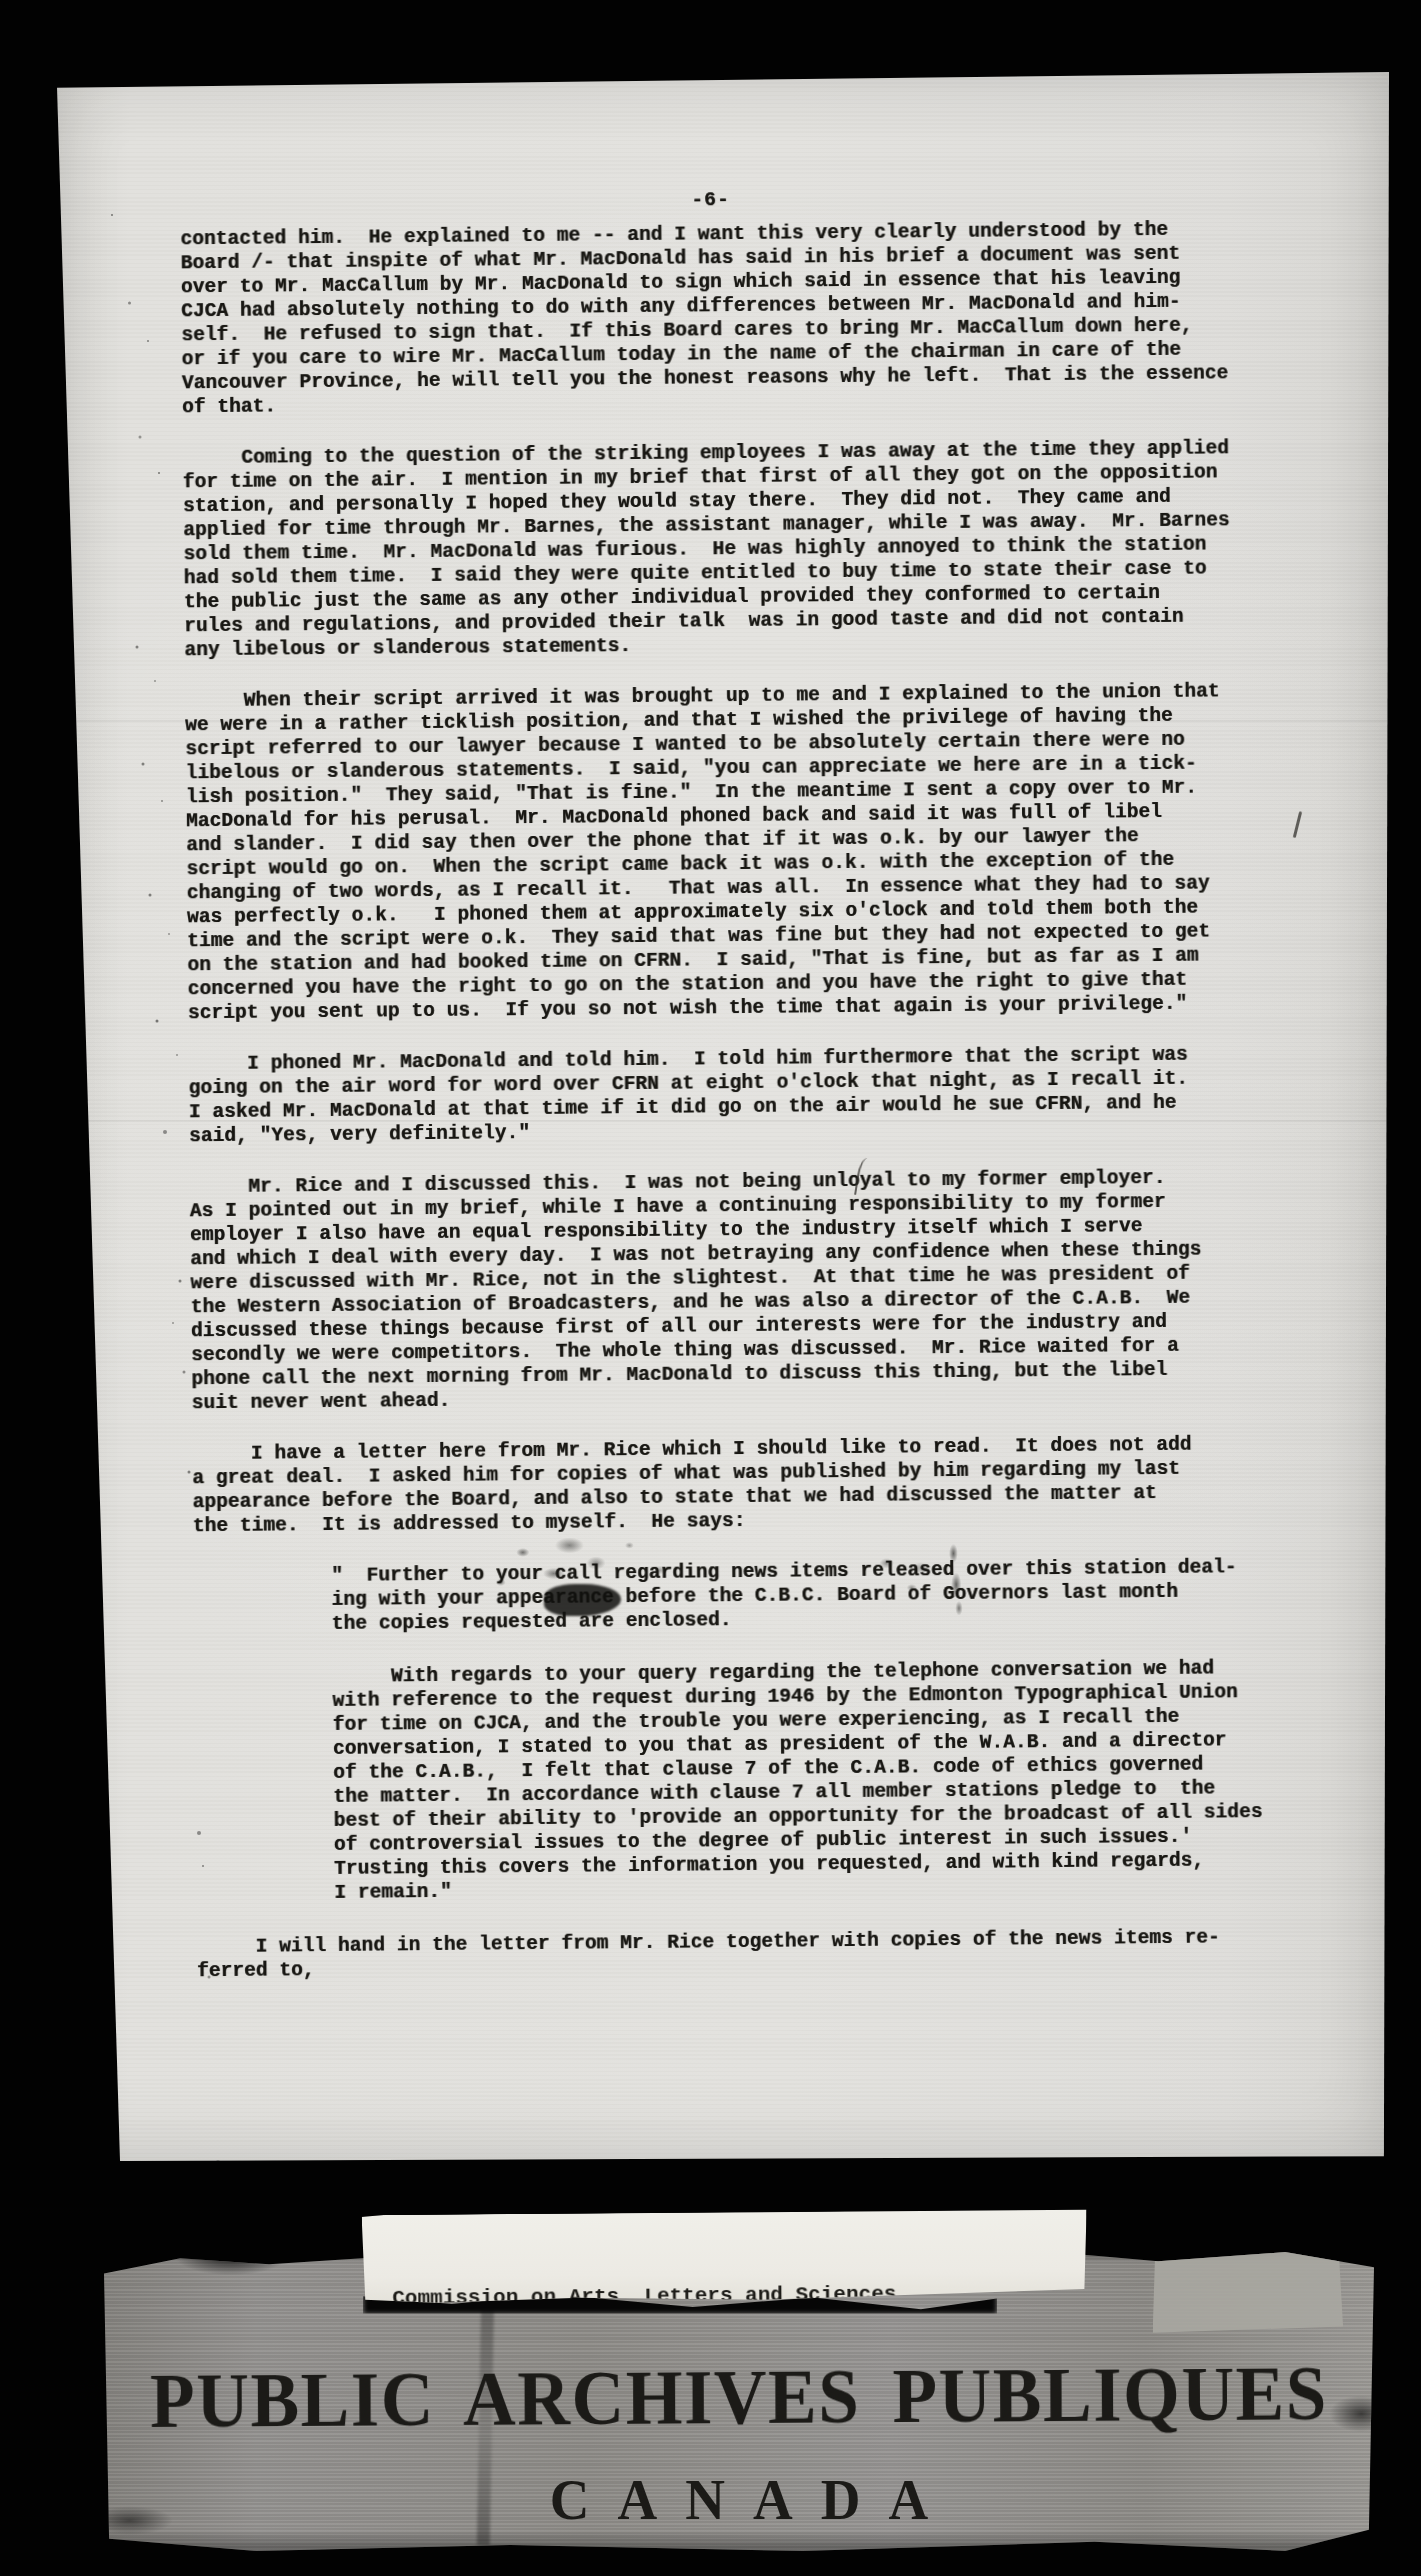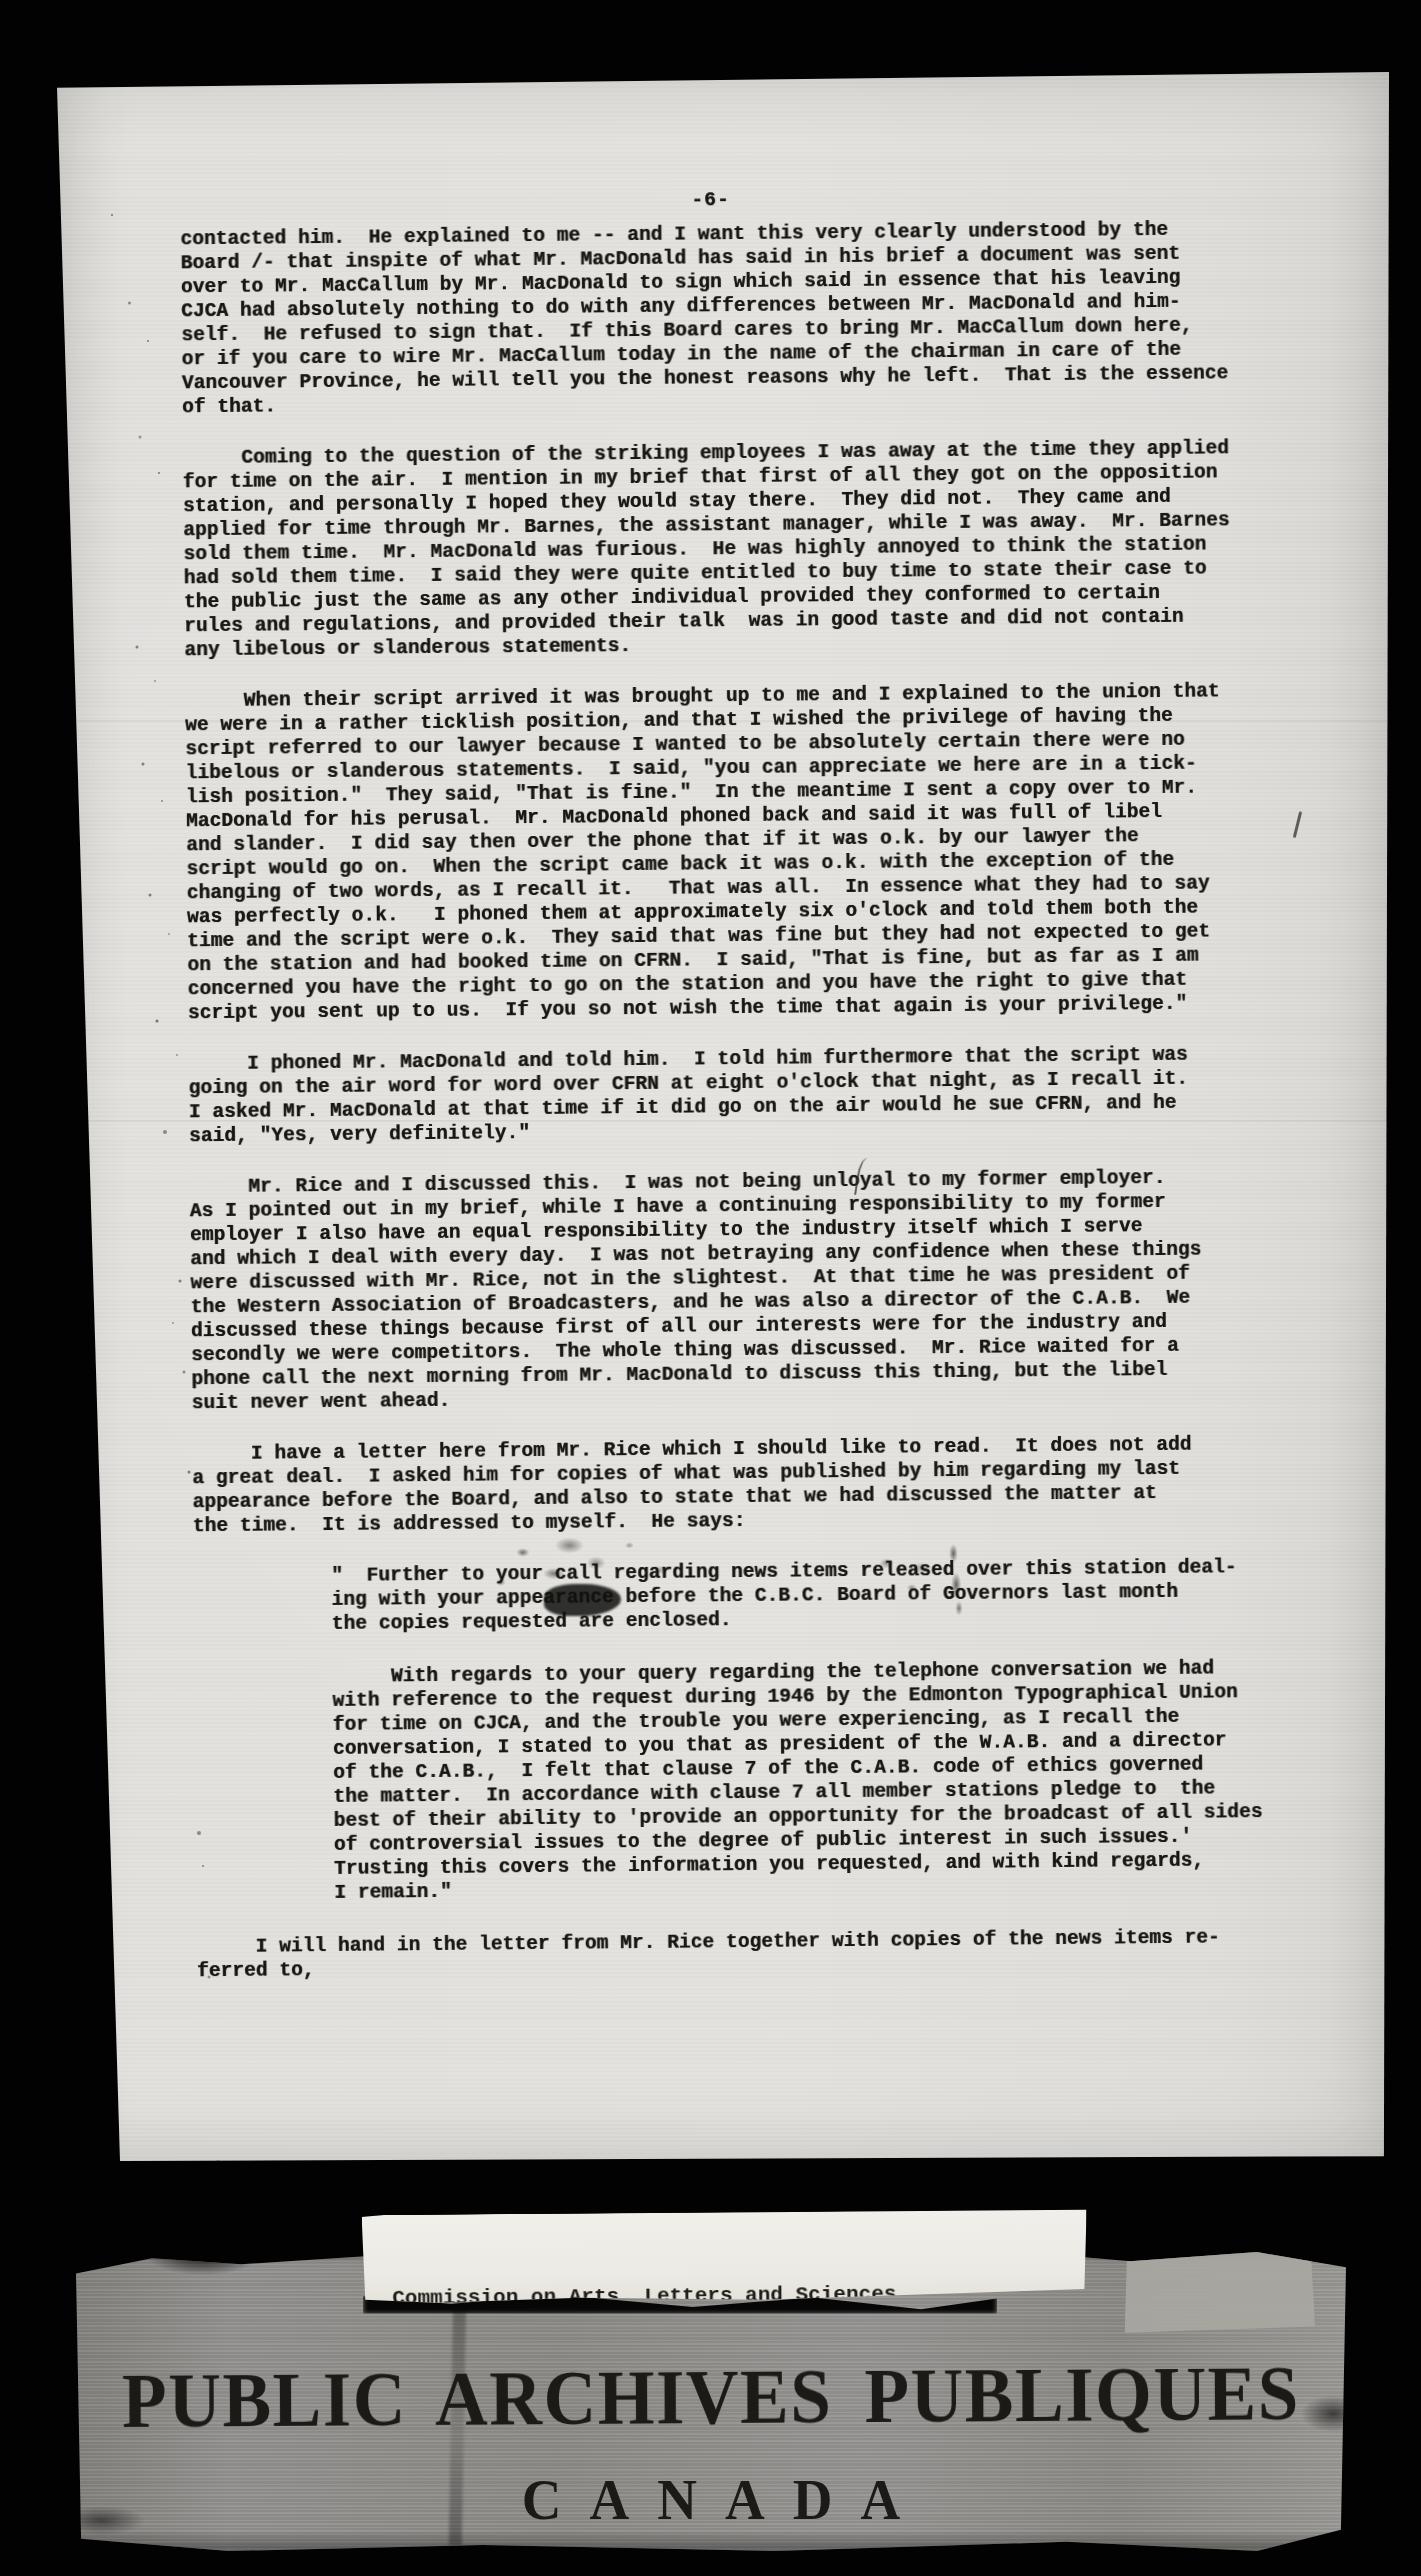--- a/index.html
+++ b/index.html
@@ -76,21 +76,21 @@
 
   
   .pen-right{position:absolute;left:1247px;top:741px;width:2.6px;height:27px;
     background:#35332f;transform:rotate(14deg);border-radius:1.5px;opacity:.75;filter:blur(0.3px);}
   .pen-squiggle{position:absolute;left:808px;top:1088px;width:13.4px;height:38px;
     border-left:2.6px solid #2c2a26;border-radius:50% 0 50% 0;
     transform:rotate(9deg);opacity:.7;filter:blur(0.4px);}
 
   
   .board{
-    position:absolute;left:76px;top:2246px;width:1270px;height:305px;
+    position:absolute;left:104px;top:2246px;width:1270px;height:305px;
     background:
       radial-gradient(88px 31px at 10% 3%, rgba(0,0,0,.85), transparent 65%),
       radial-gradient(62px 20.6px at 2% 90%, rgba(0,0,0,.5), transparent 70%),
       radial-gradient(46px 26px at 99% 55%, rgba(0,0,0,.6), transparent 70%),
       linear-gradient(180deg, rgba(0,0,0,.4) 0 4.1px, transparent 17.5px),
       linear-gradient(0deg, rgba(0,0,0,.3) 0 4.1px, transparent 20.6px),
       repeating-linear-gradient(180deg, rgba(255,255,255,.05) 0 1.5px, rgba(0,0,0,.05) 1.5px 3.6px),
       linear-gradient(90deg,#85837f 0,#949290 12%,#8e8c88 38%,#979593 62%,#8d8b87 82%,#9b9995 100%);
     clip-path:polygon(0 9%,6% 4%,13% 6%,24% 3%,35% 5%,48% 2%,60% 4%,72% 1%,83% 5%,93% 2%,100% 7%,
                       99.6% 93%,93% 100%,78% 97%,55% 100%,32% 98%,12% 100%,0.4% 96%);

